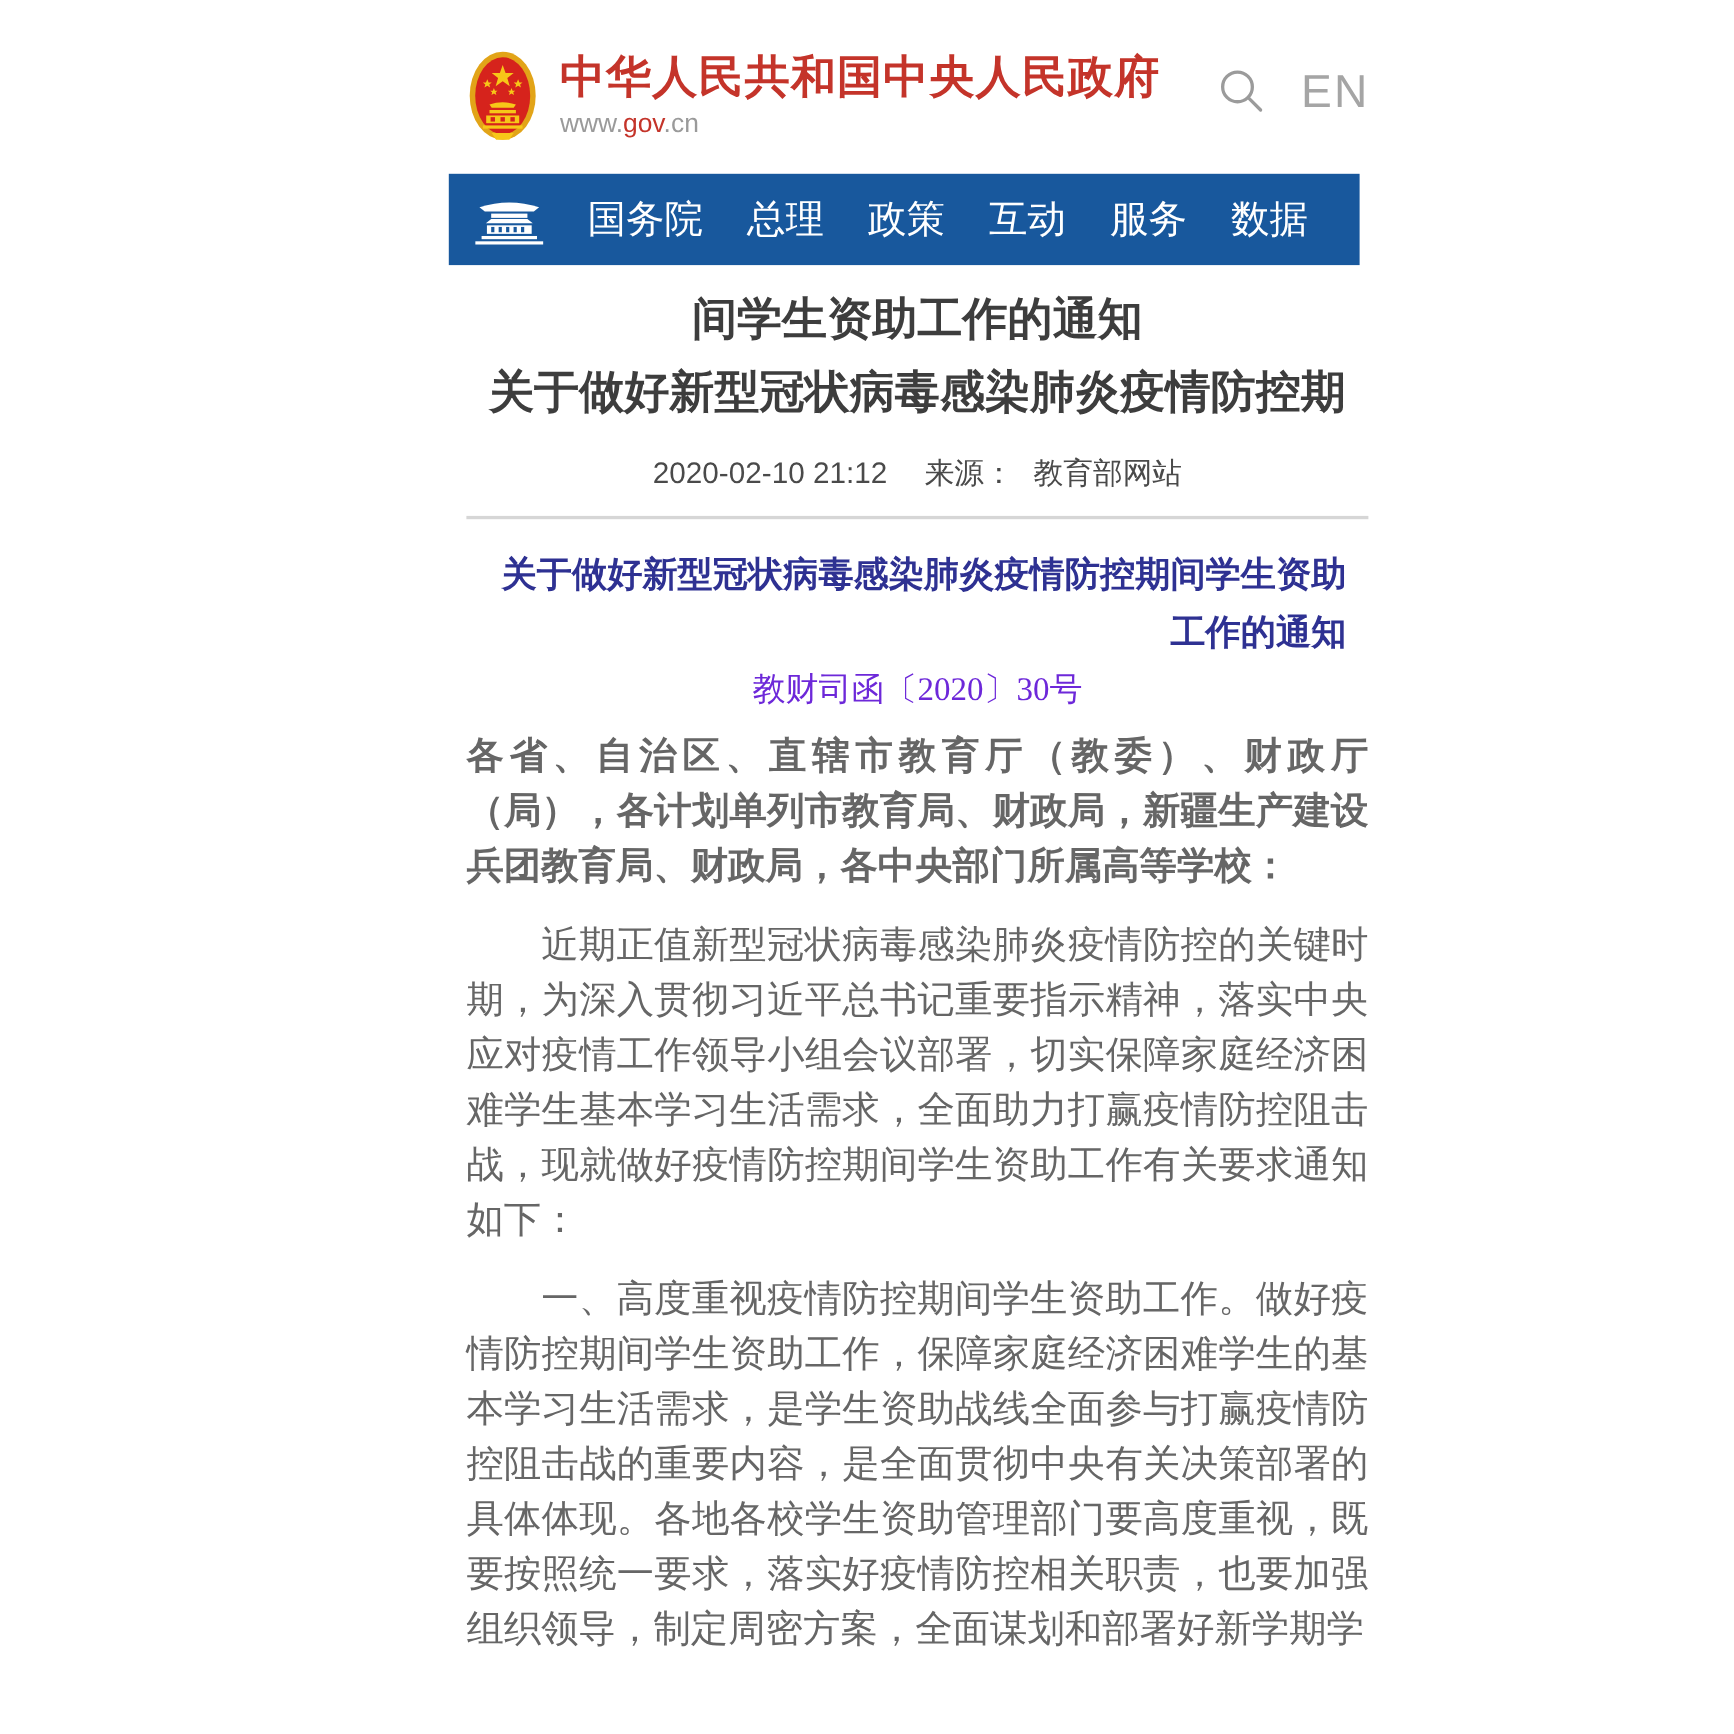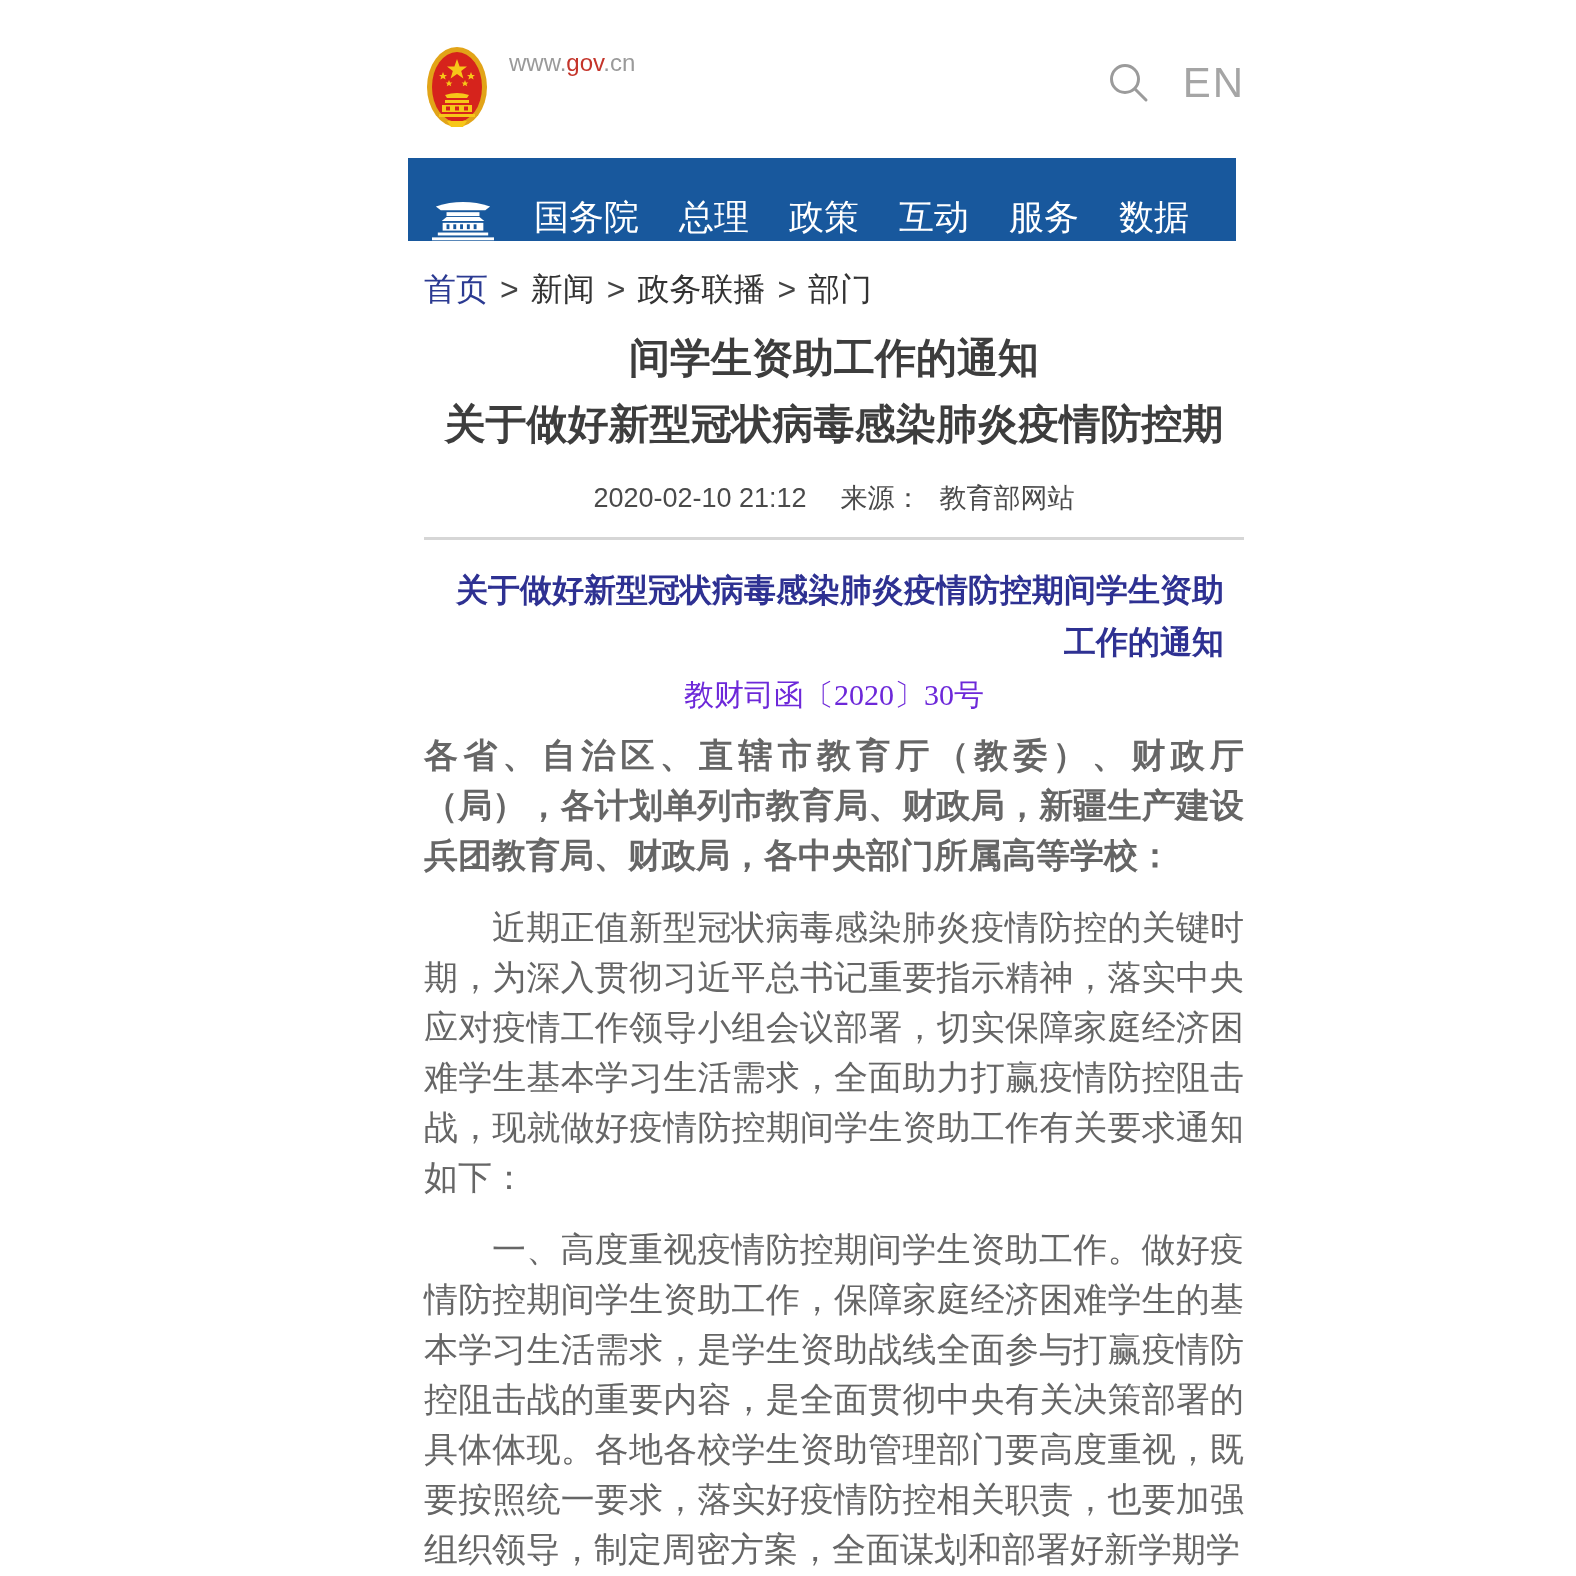--- a/index.html
+++ b/index.html
@@ -12,21 +12,21 @@
   .brand{display:flex;flex-direction:column;}
   .site-title{font-size:41px;font-weight:700;color:#c4342a;letter-spacing:1px;line-height:50px;white-space:nowrap;}
   .site-url{font-size:24px;line-height:30px;margin-top:3px;color:#9a9a9a;}
   .site-url .red{color:#c4342a;}
   .header-right{margin-left:auto;display:flex;align-items:center;gap:30px;padding-top:14px;}
   .search-icon{width:48px;height:48px;cursor:pointer;}
   .lang{font-size:42px;color:#a5a5a5;letter-spacing:2px;cursor:pointer;}
 
   
   .navbar{margin:25px 0 0 408px;width:828px;height:83px;background:#18589d;display:flex;
-          align-items:flex-end;gap:40px;padding-left:24px;box-sizing:border-box;overflow:hidden;}
+          align-items:center;gap:40px;padding-left:24px;box-sizing:border-box;overflow:hidden;}
   .gate-icon{width:62px;height:46px;flex-shrink:0;}
   .nav-item{color:#fff;font-size:35px;white-space:nowrap;cursor:pointer;}
 
   
   .content{margin-left:424px;width:820px;}
   .breadcrumb{margin-top:28px;font-size:32px;line-height:40px;color:#333;}
   .breadcrumb .home{color:#2b3a92;cursor:pointer;}
   .breadcrumb .crumb{cursor:pointer;}
   .breadcrumb .sep{color:#444;margin:0 12px;}
 
@@ -63,20 +63,21 @@
       <path d="M20 50 Q32 46 44 50 L42 53 L22 53 Z" fill="#f7c718"></path>
       <rect x="20" y="55" width="24" height="3" fill="#f7c718"></rect>
       <rect x="17" y="60" width="30" height="7" fill="#f7c718"></rect>
       <rect x="21" y="61.5" width="4" height="4" fill="#d6231c"></rect>
       <rect x="30" y="61.5" width="4" height="4" fill="#d6231c"></rect>
       <rect x="39" y="61.5" width="4" height="4" fill="#d6231c"></rect>
       <rect x="14" y="69" width="36" height="3" fill="#f7c718"></rect>
       <path d="M22 76 L42 76 L38 82 L26 82 Z" fill="#f7c718"></path>
     </svg>
     <div class="brand">
+      <div class="site-title">中华人民共和国中央人民政府</div>
       <div class="site-url"><span>www.</span><span class="red">gov</span><span>.cn</span></div>
     </div>
     <div class="header-right">
       <svg class="search-icon" viewBox="0 0 48 48">
         <circle cx="20" cy="20" r="13.5" fill="none" stroke="#9b9b9b" stroke-width="3"></circle>
         <line x1="30" y1="30" x2="41" y2="41" stroke="#9b9b9b" stroke-width="3" stroke-linecap="round"></line>
       </svg>
       <div class="lang">EN</div>
     </div>
   </header>
@@ -99,23 +100,20 @@
     <div class="nav-item">总理</div>
     <div class="nav-item">政策</div>
     <div class="nav-item">互动</div>
     <div class="nav-item">服务</div>
     <div class="nav-item">数据</div>
 
   </nav>
 
   <div class="content">
 
-    <div class="breadcrumb">
-      <span class="home">首页</span><span class="sep">&gt;</span><span class="crumb">新闻</span><span class="sep">&gt;</span><span class="crumb">政务联播</span><span class="sep">&gt;</span><span class="crumb">部门</span>
-    </div>
 
     <h1 class="page-title">
       <div>间学生资助工作的通知</div>
       <div>关于做好新型冠状病毒感染肺炎疫情防控期</div>
     </h1>
 
     <div class="meta">
       <span>2020-02-10 21:12</span><span class="src-label">来源：</span><span class="src">教育部网站</span>
     </div>
 

